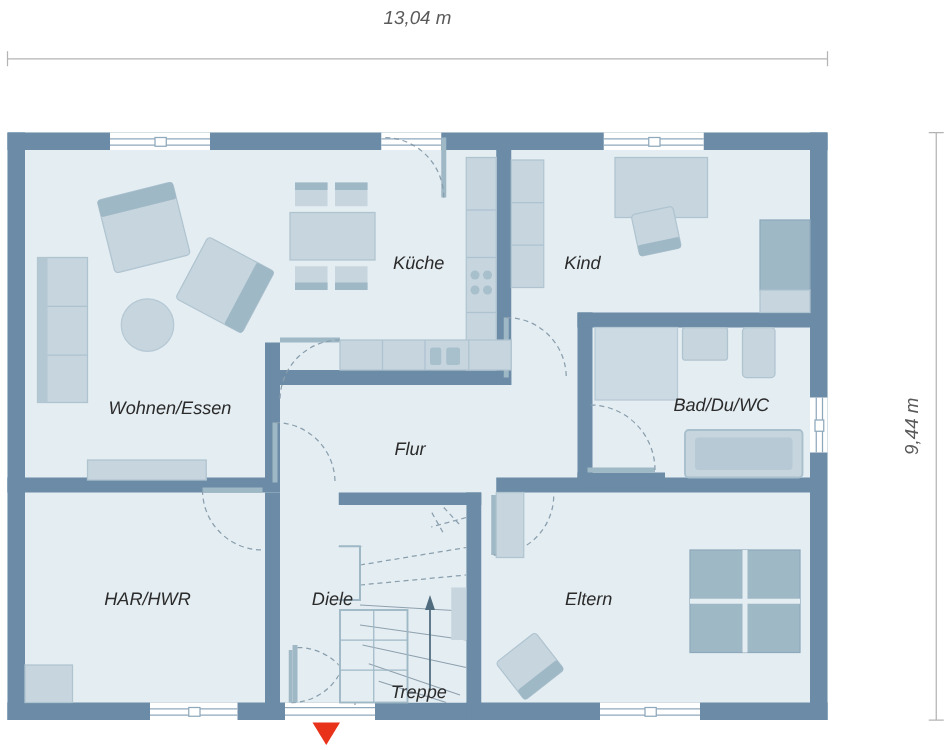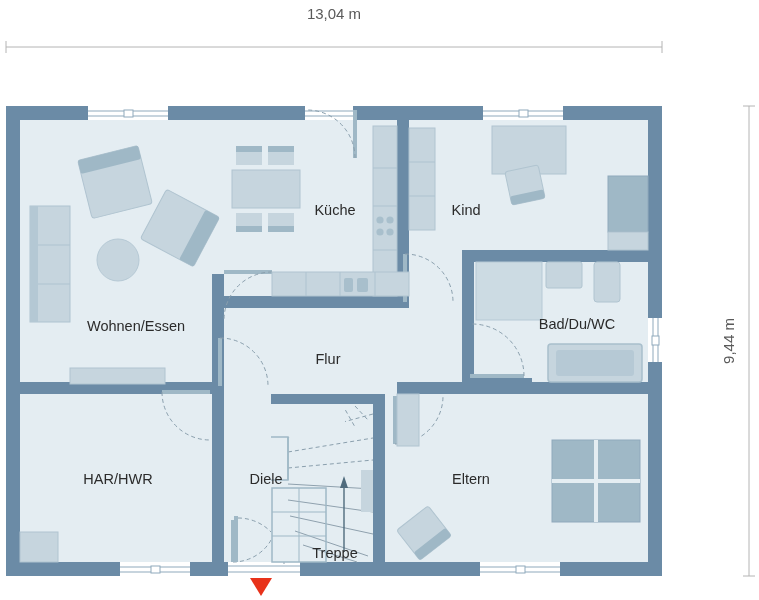--- a/index.html
+++ b/index.html
@@ -1,18 +1,18 @@
 <!DOCTYPE html>
 <html><head>
 <meta charset="utf-8">
 <style>
   html,body{margin:0;padding:0;background:#ffffff;}
   body{width:759px;height:600px;overflow:hidden;
        font-family:"Liberation Sans","DejaVu Sans",sans-serif;}
-  #plan-root{position:relative;width:759px;height:600px;}
+  #plan-root{position:relative;width:759px;height:600px;font-style:italic;}
   svg.floorplan{position:absolute;left:0;top:0;width:759px;height:600px;display:block;}
   .dim-text{font-family:"Liberation Sans","DejaVu Sans",sans-serif;
             font-size:15px;fill:#5a5a5a;}
   .room-text{font-family:"Liberation Sans","DejaVu Sans",sans-serif;
              font-size:14.5px;fill:#2b2b2b;}
 </style>
 </head>
 <body>
 
 <div id="plan-root">

